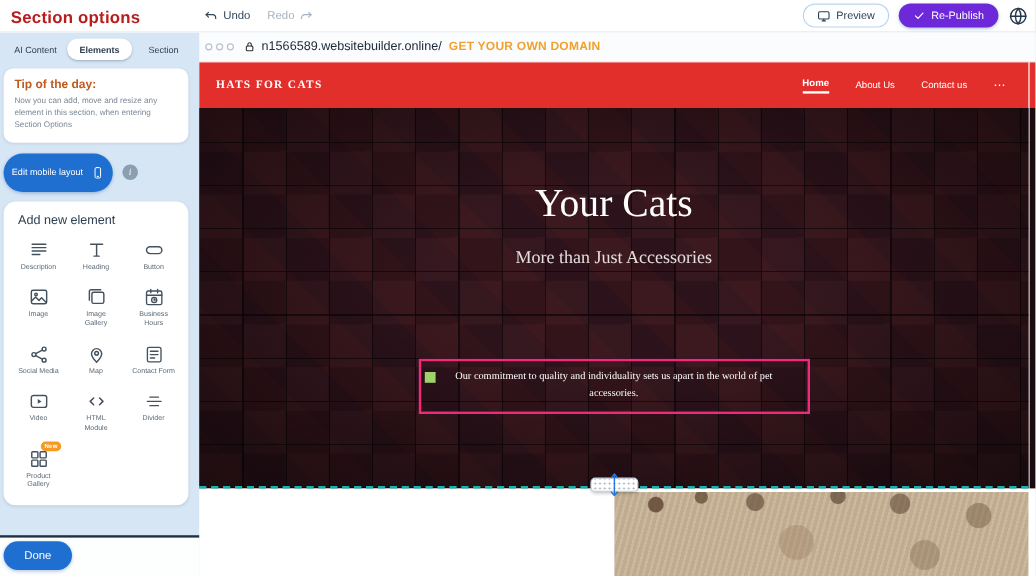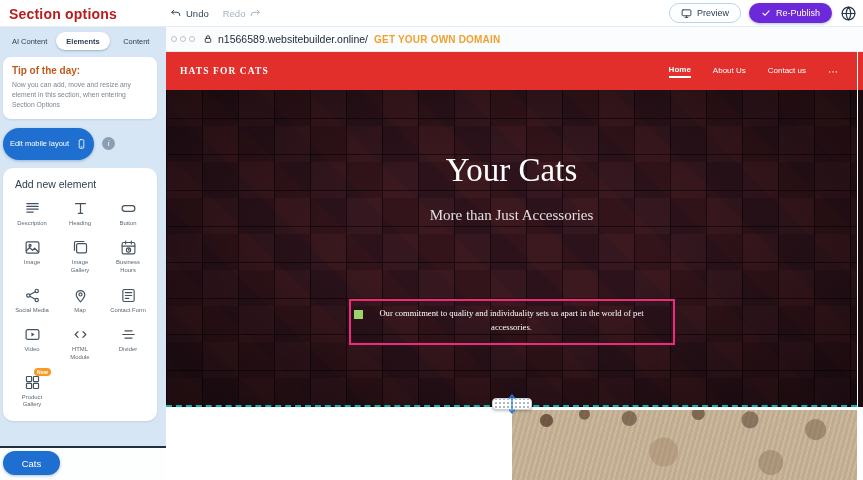--- a/index.html
+++ b/index.html
@@ -144,21 +144,21 @@
             <path d="M12 3a14 14 0 0 1 0 18M12 3a14 14 0 0 0 0 18"></path>
           </svg>
       </span>
     </div>
   </header>
 
   <aside class="sidebar">
     <div class="tabs">
       <div class="tab">AI Content</div>
       <div class="tab active">Elements</div>
-      <div class="tab">Content</div>
+      <div class="tab">Section</div>
     </div>
 
     <div class="tip-card">
       <div class="tip-title">Tip of the day:</div>
       <div class="tip-body">Now you can add, move and resize any element in this section, when entering Section Options</div>
     </div>
 
     <div class="edit-row">
       <button class="btn-edit-mobile">
         <span>Edit mobile layout</span>
@@ -269,21 +269,21 @@
               <rect x="13.3" y="3.5" width="7.2" height="7.2" rx="1"></rect>
               <rect x="3.5" y="13.3" width="7.2" height="7.2" rx="1"></rect>
               <rect x="13.3" y="13.3" width="7.2" height="7.2" rx="1"></rect>
             </svg>
           <span class="cell-label">Product Gallery</span>
         </div>
       </div>
     </div>
 
     <div class="sidebar-footer">
-      <button class="btn-done">Cats</button>
+      <button class="btn-done">Done</button>
     </div>
   </aside>
 
   <main class="main">
 
     <div class="chrome">
       <div class="dots">
         <span class="dot"></span>
         <span class="dot"></span>
         <span class="dot"></span>

